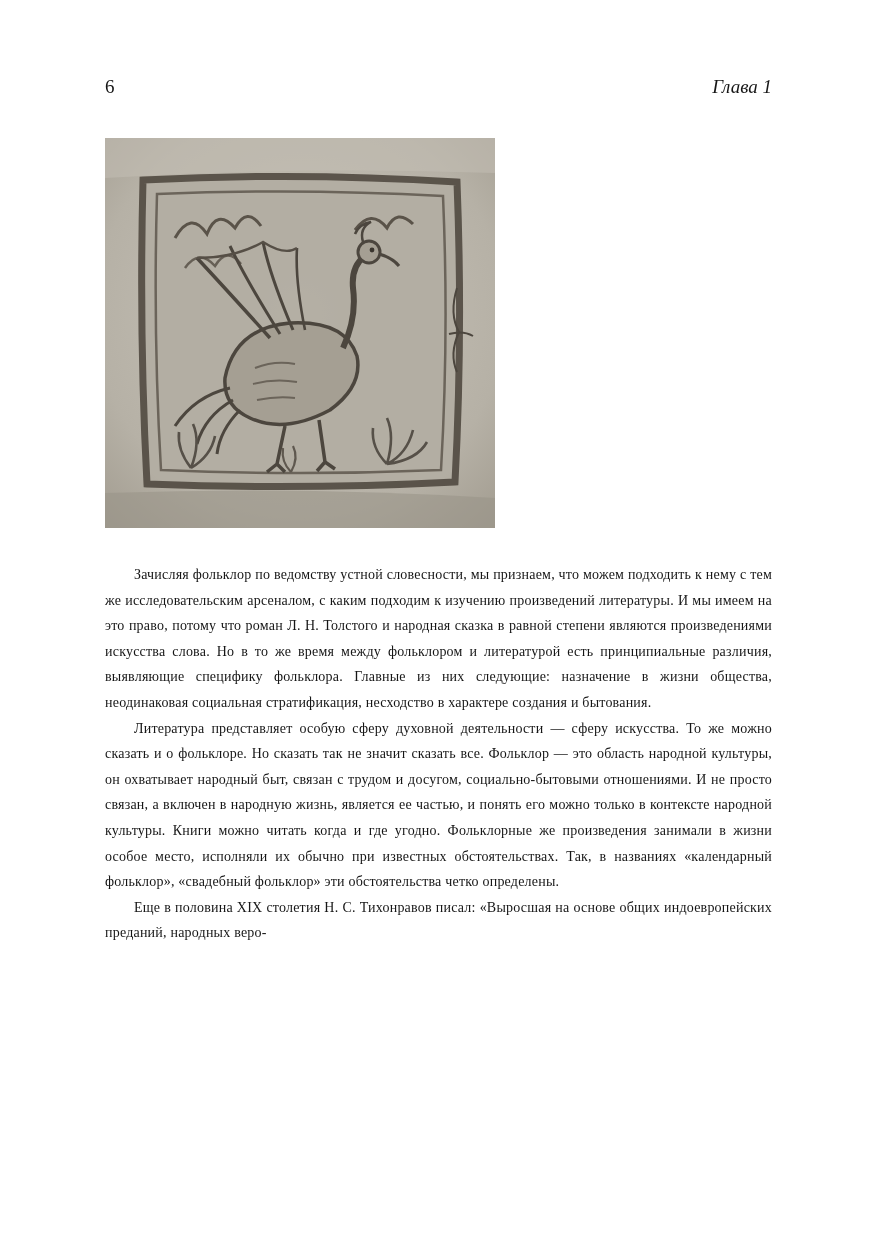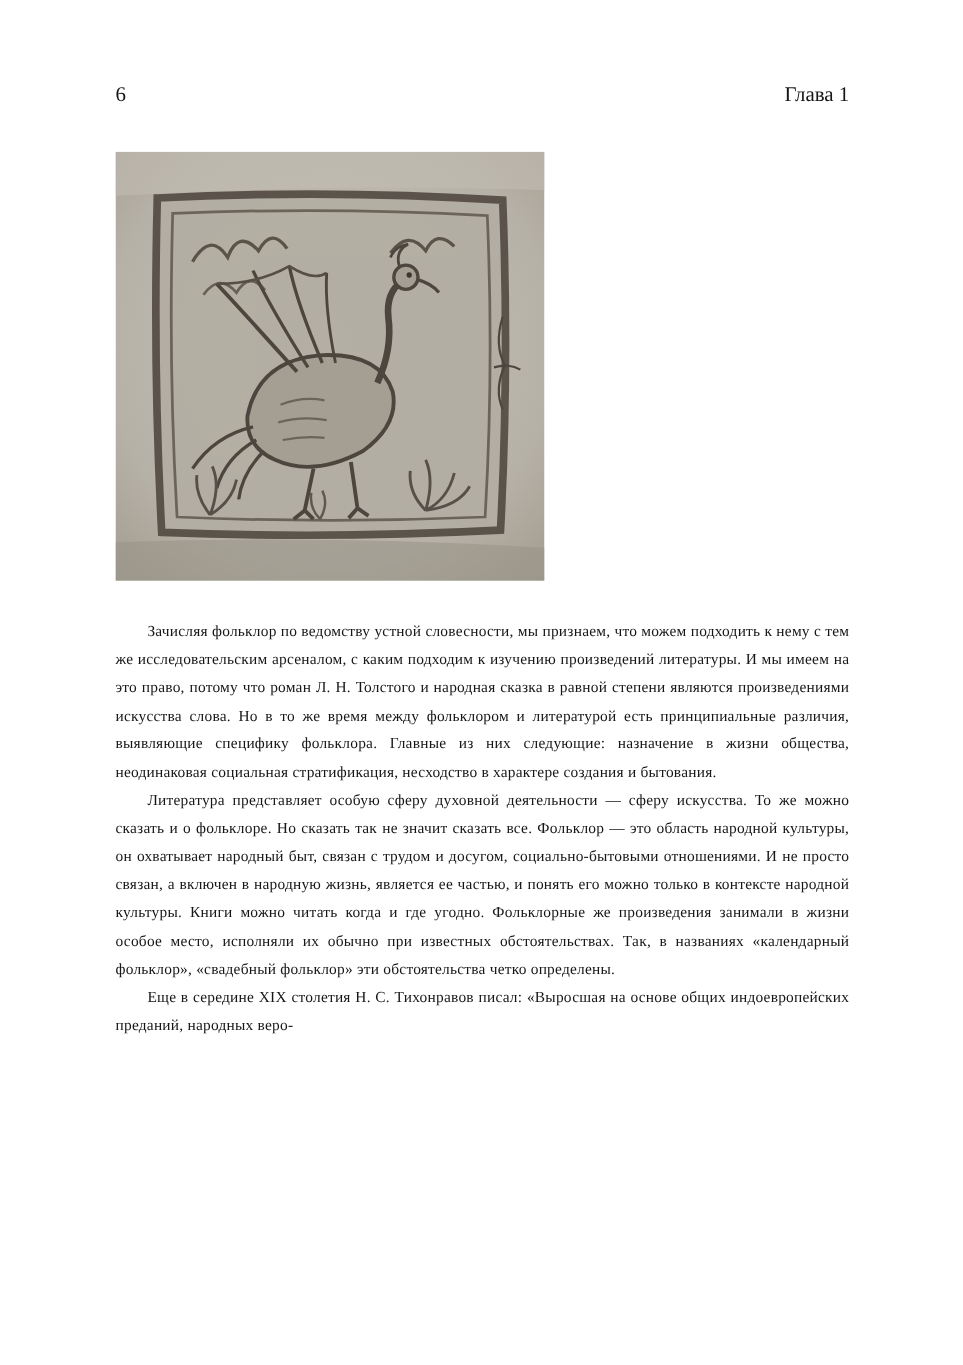--- a/index.html
+++ b/index.html
@@ -13,21 +13,21 @@
     font-family: "Liberation Serif", "DejaVu Serif", serif;
     color: #161616;
     overflow: hidden;
   }
   .running-head {
     display: flex;
     justify-content: space-between;
     align-items: baseline;
     font-size: 19px;
   }
-  .running-head .chapter { }
+  .running-head .chapter { font-style: italic; }
   .figure-row {
     margin-top: 40px;
     display: flex;
     align-items: flex-start;
   }
   .tile-wrap {
     width: 390px;
     height: 390px;
     flex: 0 0 390px;
   }
@@ -110,16 +110,16 @@
 
         <path d="M352,150 q-8,26 2,44 q-10,22 -2,40" fill="none" stroke="#4c463e" stroke-width="2"></path>
         <path d="M344,196 q14,-4 24,2" fill="none" stroke="#4c463e" stroke-width="2"></path>
       </svg>
     </div>
   </div>
 
   <div class="body-text">
     <p>Зачисляя фольклор по ведомству устной словесности, мы признаем, что можем подходить к нему с тем же исследовательским арсеналом, с каким подходим к изучению произведений литературы. И мы имеем на это право, потому что роман Л. Н. Толстого и народная сказка в равной степени являются произведениями искусства слова. Но в то же время между фольклором и литературой есть принципиальные различия, выявляющие специфику фольклора. Главные из них следующие: назначение в жизни общества, неодинаковая социальная стратификация, несходство в характере создания и бытования.</p>
     <p>Литература представляет особую сферу духовной деятельности — сферу искусства. То же можно сказать и о фольклоре. Но сказать так не значит сказать все. Фольклор — это область народной культуры, он охватывает народный быт, связан с трудом и досугом, социально-бытовыми отношениями. И не просто связан, а включен в народную жизнь, является ее частью, и понять его можно только в контексте народной культуры. Книги можно читать когда и где угодно. Фольклорные же произведения занимали в жизни особое место, исполняли их обычно при известных обстоятельствах. Так, в названиях «календарный фольклор», «свадебный фольклор» эти обстоятельства четко определены.</p>
-    <p>Еще в середине XIX столетия Н. С. Тихонравов писал: «Выросшая на основе общих индоевропейских преданий, народных веро-</p>
+    <p>Еще в половина XIX столетия Н. С. Тихонравов писал: «Выросшая на основе общих индоевропейских преданий, народных веро-</p>
   </div>
 
 </div>
 
 </body></html>

